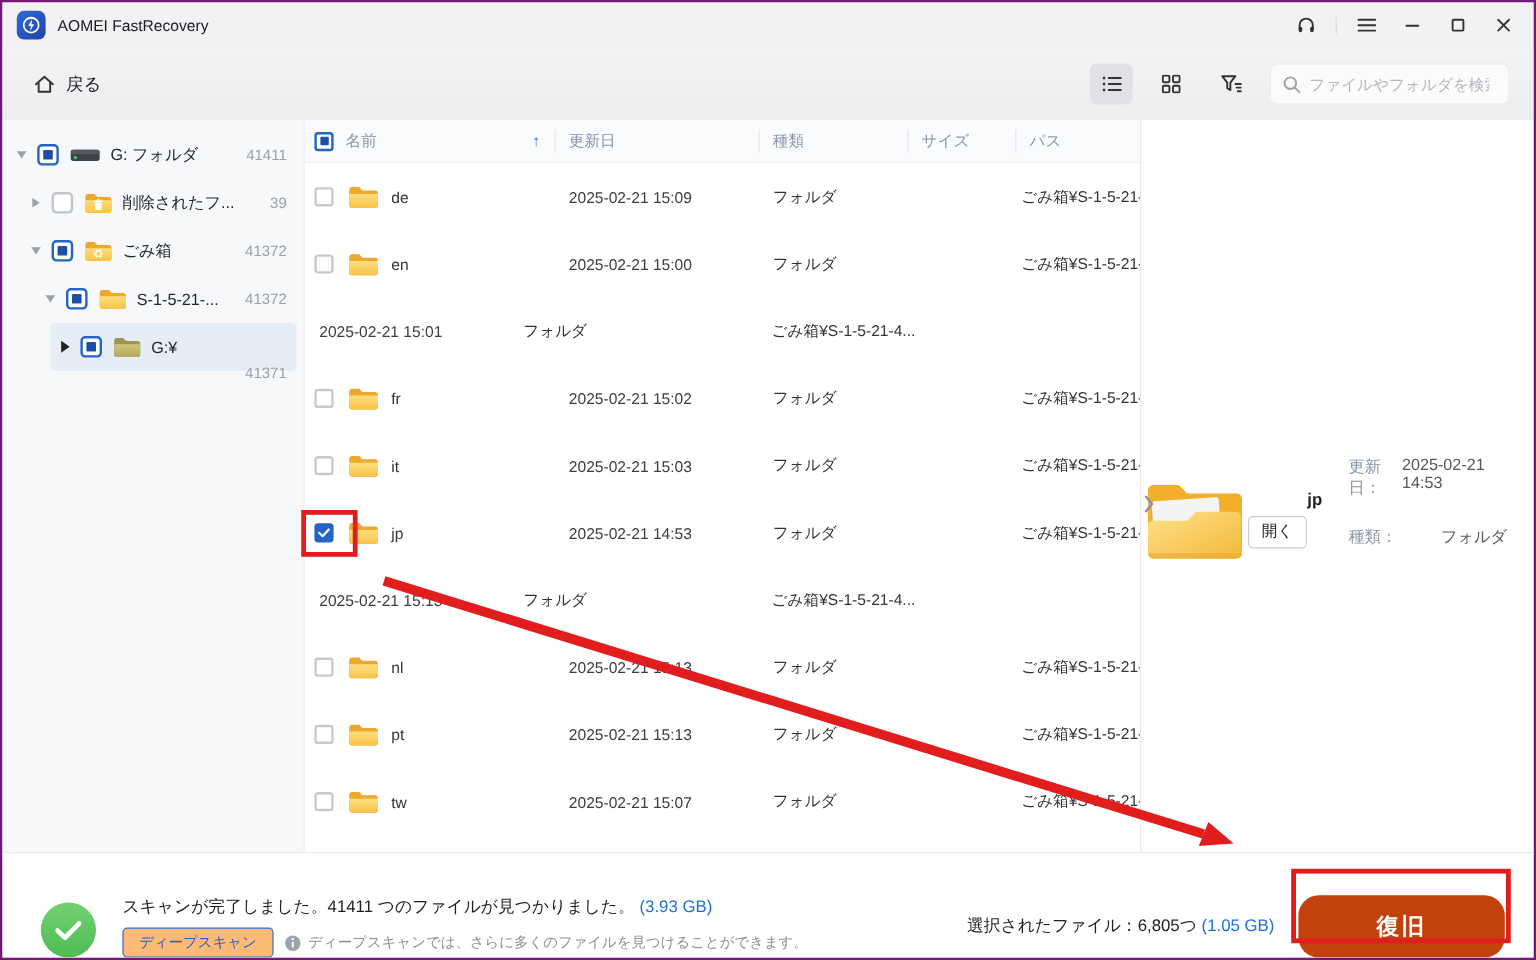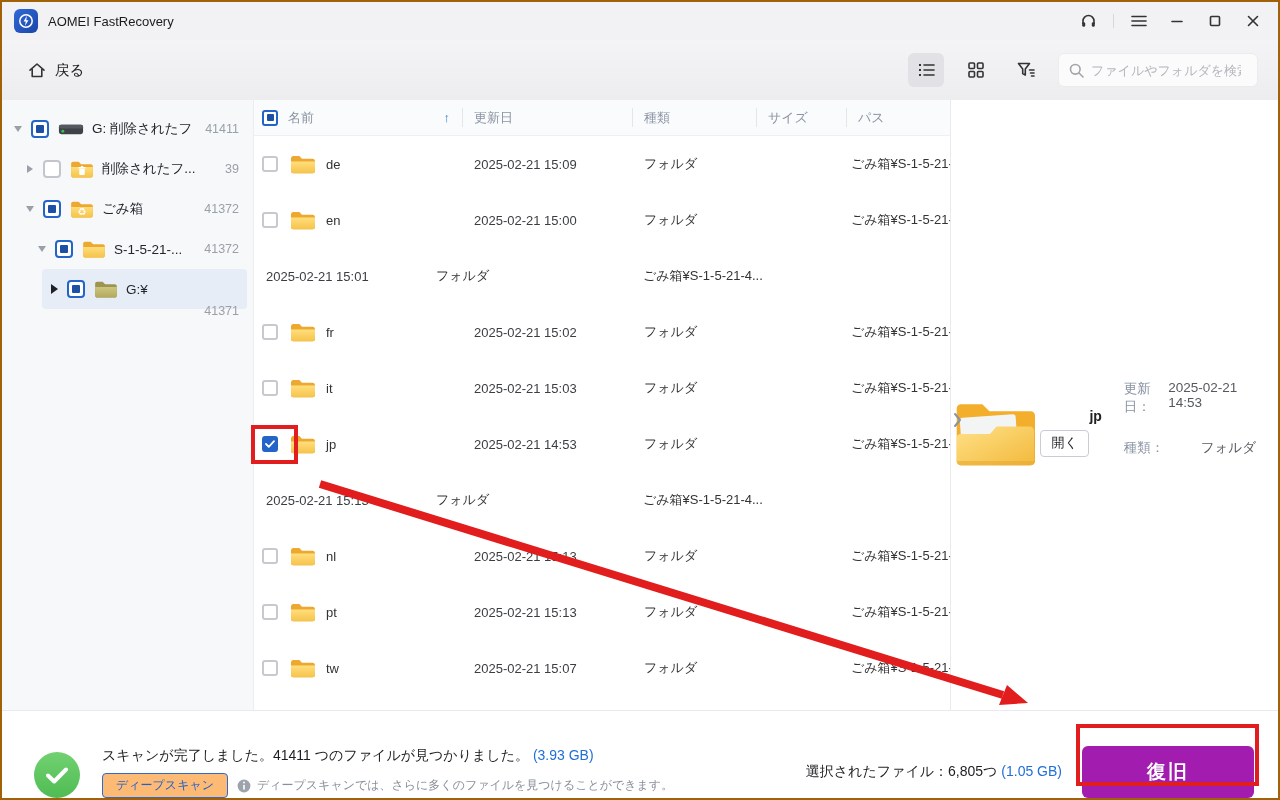--- a/index.html
+++ b/index.html
@@ -1,19 +1,19 @@
 <!DOCTYPE html>
 <html><head>
 <meta charset="utf-8">
 <style>
   * { margin:0; padding:0; box-sizing:border-box; }
   html,body { width:1280px; height:800px; }
   body { font-family:"Liberation Sans","DejaVu Sans",sans-serif; background:#fff; }
 
-  .window { position:relative; width:1280px; height:800px; border:2px solid #a16207;
+  .window { position:relative; width:1280px; height:800px; border:2px solid #701a75;
             background:#fff; display:flex; flex-direction:column; overflow:hidden; }
 
   
   .titlebar { height:38px; background:#F2F2F4; display:flex; align-items:center; padding:0 8px 0 12px; flex:0 0 auto; }
   .app-logo { width:24px; height:24px; border-radius:6px; background:linear-gradient(135deg,#2F6AD9,#1C45A8);
               display:flex; align-items:center; justify-content:center; }
   .app-title { margin-left:10px; font-size:13px; color:#1B1B1F; }
   .titlebar-right { margin-left:auto; display:flex; align-items:center; gap:4px; }
   .tb-btn { width:34px; height:30px; display:flex; align-items:center; justify-content:center; color:#333; }
   .tb-sep { width:1px; height:14px; background:#D7D7DB; margin:0 4px; }
@@ -95,21 +95,21 @@
                display:flex; align-items:center; justify-content:center; flex:0 0 46px; }
   .status-lines { margin-left:22px; display:flex; flex-direction:column; gap:8px; }
   .status-line1 { font-size:14px; color:#1E1E22; font-weight:500; }
   .size-blue { color:#1E6FD8; }
   .status-line2 { display:flex; align-items:center; gap:9px; }
   .deep-btn { border:1px solid #2E6BD0; color:#2460C8; background:#fdba74; border-radius:4px; font-size:12px;
               padding:3px 13px; cursor:pointer; font-family:inherit; }
   .hint { font-size:12px; color:#8A8F98; display:flex; align-items:center; gap:6px; }
   .status-right { margin-left:auto; display:flex; align-items:center; gap:20px; }
   .selected-text { font-size:14px; color:#1E1E22; }
-  .recover-btn { width:172px; height:52px; background:#a21caf; color:#fff; border:none; border-radius:6px;
+  .recover-btn { width:172px; height:52px; background:#c2410c; color:#fff; border:none; border-radius:17px;
                  font-size:19px; font-weight:bold; cursor:pointer; font-family:inherit; letter-spacing:2px; }
 
   
   .annot { position:absolute; inset:0; pointer-events:none; z-index:50; }
   .red-box { position:absolute; border:4px solid #E11D1D; }
   .red-box.cb-box { left:249px; top:423px; width:47px; height:39px; }
   .red-box.btn-box { left:1074px; top:722px; width:183px; height:62px; }
 
   .icon-stroke { stroke:#333; stroke-width:1.6; fill:none; stroke-linecap:round; stroke-linejoin:round; }
   .hidden-defs { position:absolute; width:0; height:0; overflow:hidden; }
@@ -257,21 +257,21 @@
 
     <div class="sidebar">
       <div class="tree-row lv0">
         <span class="caret">
             <span class="caret-down"></span>
           </span>
         <span class="cb indet"></span>
         <svg class="tree-ico" width="26" height="19" viewBox="0 0 28 20">
             <use href="#drive"></use>
           </svg>
-        <span>G: 削除されたフ</span>
+        <span>G: フォルダ</span>
         <span class="count">41411</span>
       </div>
       <div class="tree-row lv1">
         <span class="caret">
             <span class="caret-right"></span>
           </span>
         <span class="cb off"></span>
         <svg class="tree-ico" width="24" height="19" viewBox="0 0 26 21">
             <use href="#folder-trash"></use>
           </svg>

